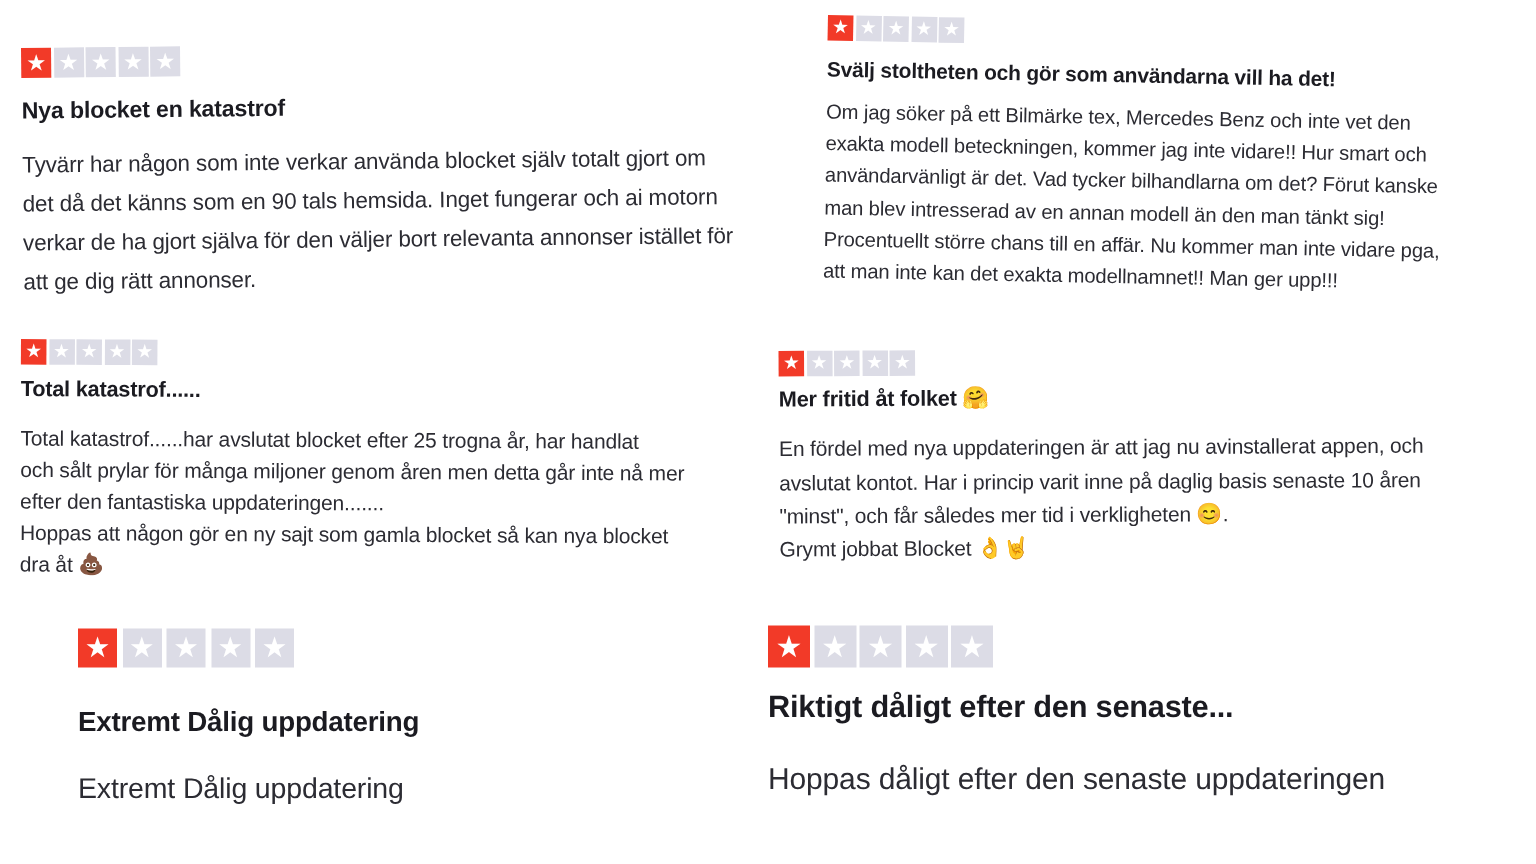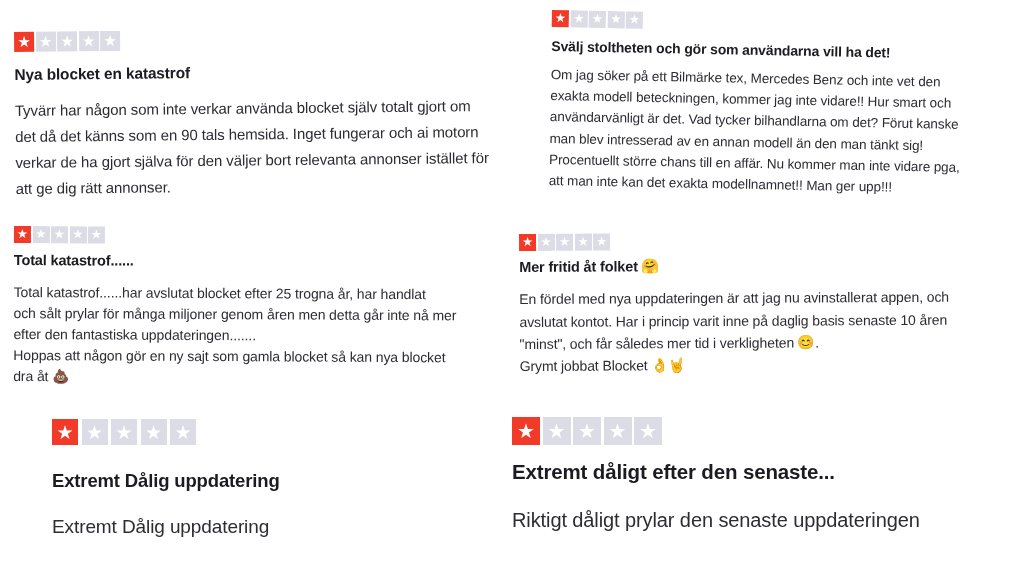--- a/index.html
+++ b/index.html
@@ -144,17 +144,17 @@
   </article>
 
   <article class="review r5">
     <div class="stars">
         <span class="star-box filled">★</span>
         <span class="star-box empty">★</span>
         <span class="star-box empty">★</span>
         <span class="star-box empty">★</span>
         <span class="star-box empty">★</span>
       </div>
-    <h2 class="title">Extremt dåligt efter den senaste...</h2>
-    <p class="body">Riktigt dåligt prylar den senaste uppdateringen</p>
+    <h2 class="title">Riktigt dåligt efter den senaste...</h2>
+    <p class="body">Hoppas dåligt efter den senaste uppdateringen</p>
   </article>
 
 </div>
 
 </body></html>

